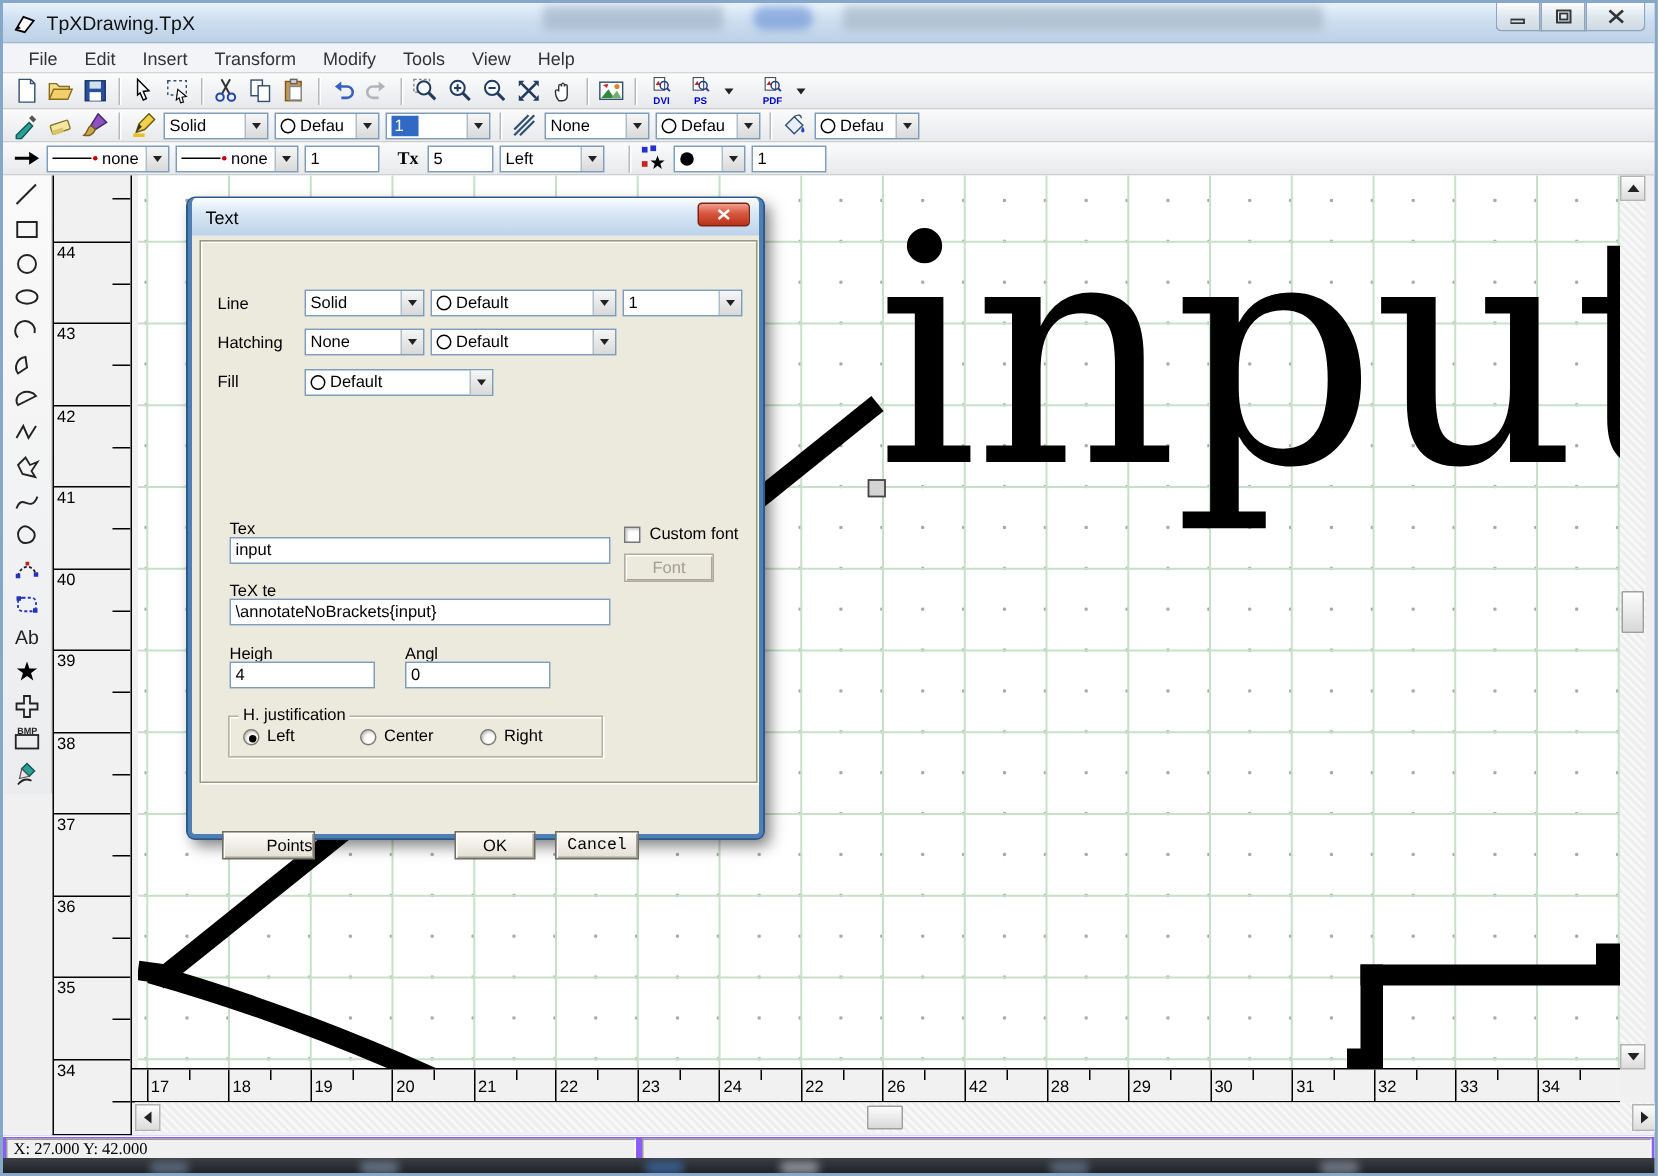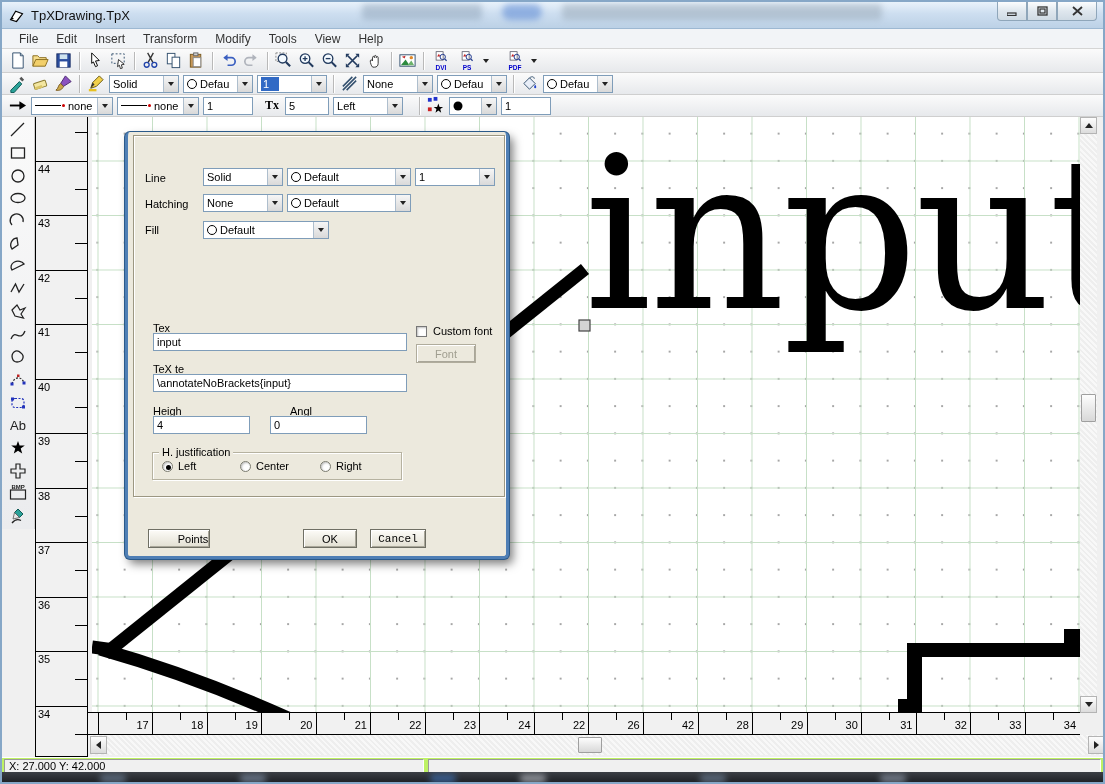--- a/index.html
+++ b/index.html
@@ -65,21 +65,21 @@
   .vstub { position:relative; height:43.5px; }
   .vcell { position:relative; height:54.5px; border-top:1px solid #000; font-size:11px; }
   .vcell span { position:absolute; left:2px; top:1px; }
   .vcell i, .vstub i { position:absolute; right:0; top:27px; width:12px; height:1px; background:#000; }
   .vstub i { top:15px; }
 
   .hruler { position:absolute; left:86px; top:710px; width:992px; height:23px; background:#f1f1f1;
     border-top:1px solid #000; border-bottom:1px solid #000; display:flex; overflow:hidden; }
   .hstub { position:relative; width:9.5px; flex:none; }
   .hcell { position:relative; width:54.55px; flex:none; border-left:1px solid #000; font-size:11px; }
-  .hcell span { position:absolute; left:2px; top:6px;padding-left:36px; }
+  .hcell span { position:absolute; left:2px; top:6px; }
   .hcell i { position:absolute; left:27px; top:0; width:1px; height:7px; background:#000; }
 
   
   .canvas { position:absolute; left:90px; top:115px; width:988px; height:595px; background-color:#fff;
     background-image:
       linear-gradient(to right,#c7e0c7 1px,transparent 1px),
       linear-gradient(to bottom,#c7e0c7 1px,transparent 1px),
       radial-gradient(circle,#a6a6a6 0.9px,transparent 1.4px);
     background-size:54.5px 54.5px,54.5px 54.5px,27.25px 27.25px;
     background-position:5.5px 0,0 43.5px,19px 3px;
@@ -95,22 +95,22 @@
     background-image:repeating-linear-gradient(45deg,#eee 0 2px,#f8f8f8 2px 4px); }
   .sbtn { position:absolute; background:linear-gradient(#fdfdfd,#dcdcdc); border:1px solid #b4b4b4;
     display:flex; align-items:center; justify-content:center; }
   .sthumb { position:absolute; background:linear-gradient(#fdfdfd,#d8d8d8); border:1px solid #9f9f9f; border-radius:1px; }
   .tri-up2 { width:0;height:0;border-left:4px solid transparent;border-right:4px solid transparent;border-bottom:5px solid #222; }
   .tri-dn2 { width:0;height:0;border-left:4px solid transparent;border-right:4px solid transparent;border-top:5px solid #222; }
   .tri-lf2 { width:0;height:0;border-top:4px solid transparent;border-bottom:4px solid transparent;border-right:5px solid #222; }
   .tri-rt2 { width:0;height:0;border-top:4px solid transparent;border-bottom:4px solid transparent;border-left:5px solid #222; }
 
   
-  .statusbar { position:absolute; left:0; top:755px; width:100%; height:17px; background:#bef264;
-    display:flex; align-items:center; gap:4px; padding:0 2px; border-top:1px solid #fff; }
+  .statusbar { position:absolute; left:0; top:755px; width:100%; height:17px; background:#8b5cf6;
+    display:flex; align-items:center; gap:4px; padding:0 2px; border-top:1px solid #fff;font-family:Liberation Serif, serif; }
   .spanel { height:15px; border:1px solid; border-color:#9a9a9a #fff #fff #9a9a9a; font-size:11px;
     display:flex; align-items:center; padding-left:4px; background:#f0f0f0; }
   .sp1 { width:420px; } .sp2 { flex:1; }
   .taskbar { position:absolute; left:-2px; top:770px; width:1109px; height:14px;
     background:linear-gradient(#3b3f45,#14161a); overflow:hidden; }
   .taskbar .blob { position:absolute; top:2px; width:26px; height:9px; border-radius:4px; filter:blur(3px); opacity:.7; }
 
   
   .dialog { position:absolute; left:123px; top:130px; width:384px; height:427px; z-index:10;
     background:#ece9dd; border:3px solid #4f7fb5; border-top:none; border-radius:5px;
@@ -747,20 +747,28 @@
   <div class="taskbar">
     <div class="blob" style="left:100px;background:#6a7c92;"></div>
     <div class="blob" style="left:240px;background:#7a8aa0;"></div>
     <div class="blob" style="left:430px;background:#3f6fb0;"></div>
     <div class="blob" style="left:520px;background:#b0b4bc;"></div>
     <div class="blob" style="left:700px;background:#6a7c92;"></div>
     <div class="blob" style="left:880px;background:#8a94a4;"></div>
   </div>
 
   <div class="dialog">
+    <div class="dlg-title">
+      <span>Text</span>
+      <div class="dlg-close">
+        <svg width="9" height="8">
+            <path d="M1 1 L8 7 M8 1 L1 7" stroke="#fff" stroke-width="1.6"></path>
+          </svg>
+      </div>
+    </div>
     <div class="dlg-body">
       <div class="etched"></div>
 
       <span class="dlbl" style="left:17px;top:40px;">Line</span>
       <div class="combo dcombo" style="left:73px;top:36px;width:80px;">
         <span class="cb-text">Solid</span>
         <span class="cb-btn">
             <span class="tri-down"></span>
           </span>
       </div>
@@ -815,21 +823,21 @@
         <span class="checkbox"></span>
         <span>Custom font</span>
       </div>
       <button class="dbtn disabled" style="left:288px;top:212px;width:60px;">Font</button>
 
       <span class="dlbl" style="left:25px;top:231px;">TeX te</span>
       <input class="dinput" style="left: 25px; top: 242px; width: 254px;" value="\annotateNoBrackets{input}">
 
       <span class="dlbl" style="left:25px;top:273px;">Heigh</span>
       <input class="dinput" style="left: 25px; top: 284px; width: 97px;" value="4">
-      <span class="dlbl" style="left:142px;top:273px;margin-left:20px;">Angl</span>
+      <span class="dlbl" style="left:142px;top:273px;">Angl</span>
       <input class="dinput" style="left: 142px; top: 284px; width: 97px;" value="0">
 
       <div class="groupbox" style="left:24px;top:320px;width:250px;height:28px;">
         <span class="gb-legend">H. justification</span>
       </div>
       <div class="radio" style="left:34px;top:328px;">
         <span class="rdot checked"></span>
         <span>Left</span>
       </div>
       <div class="radio" style="left:112px;top:328px;">

